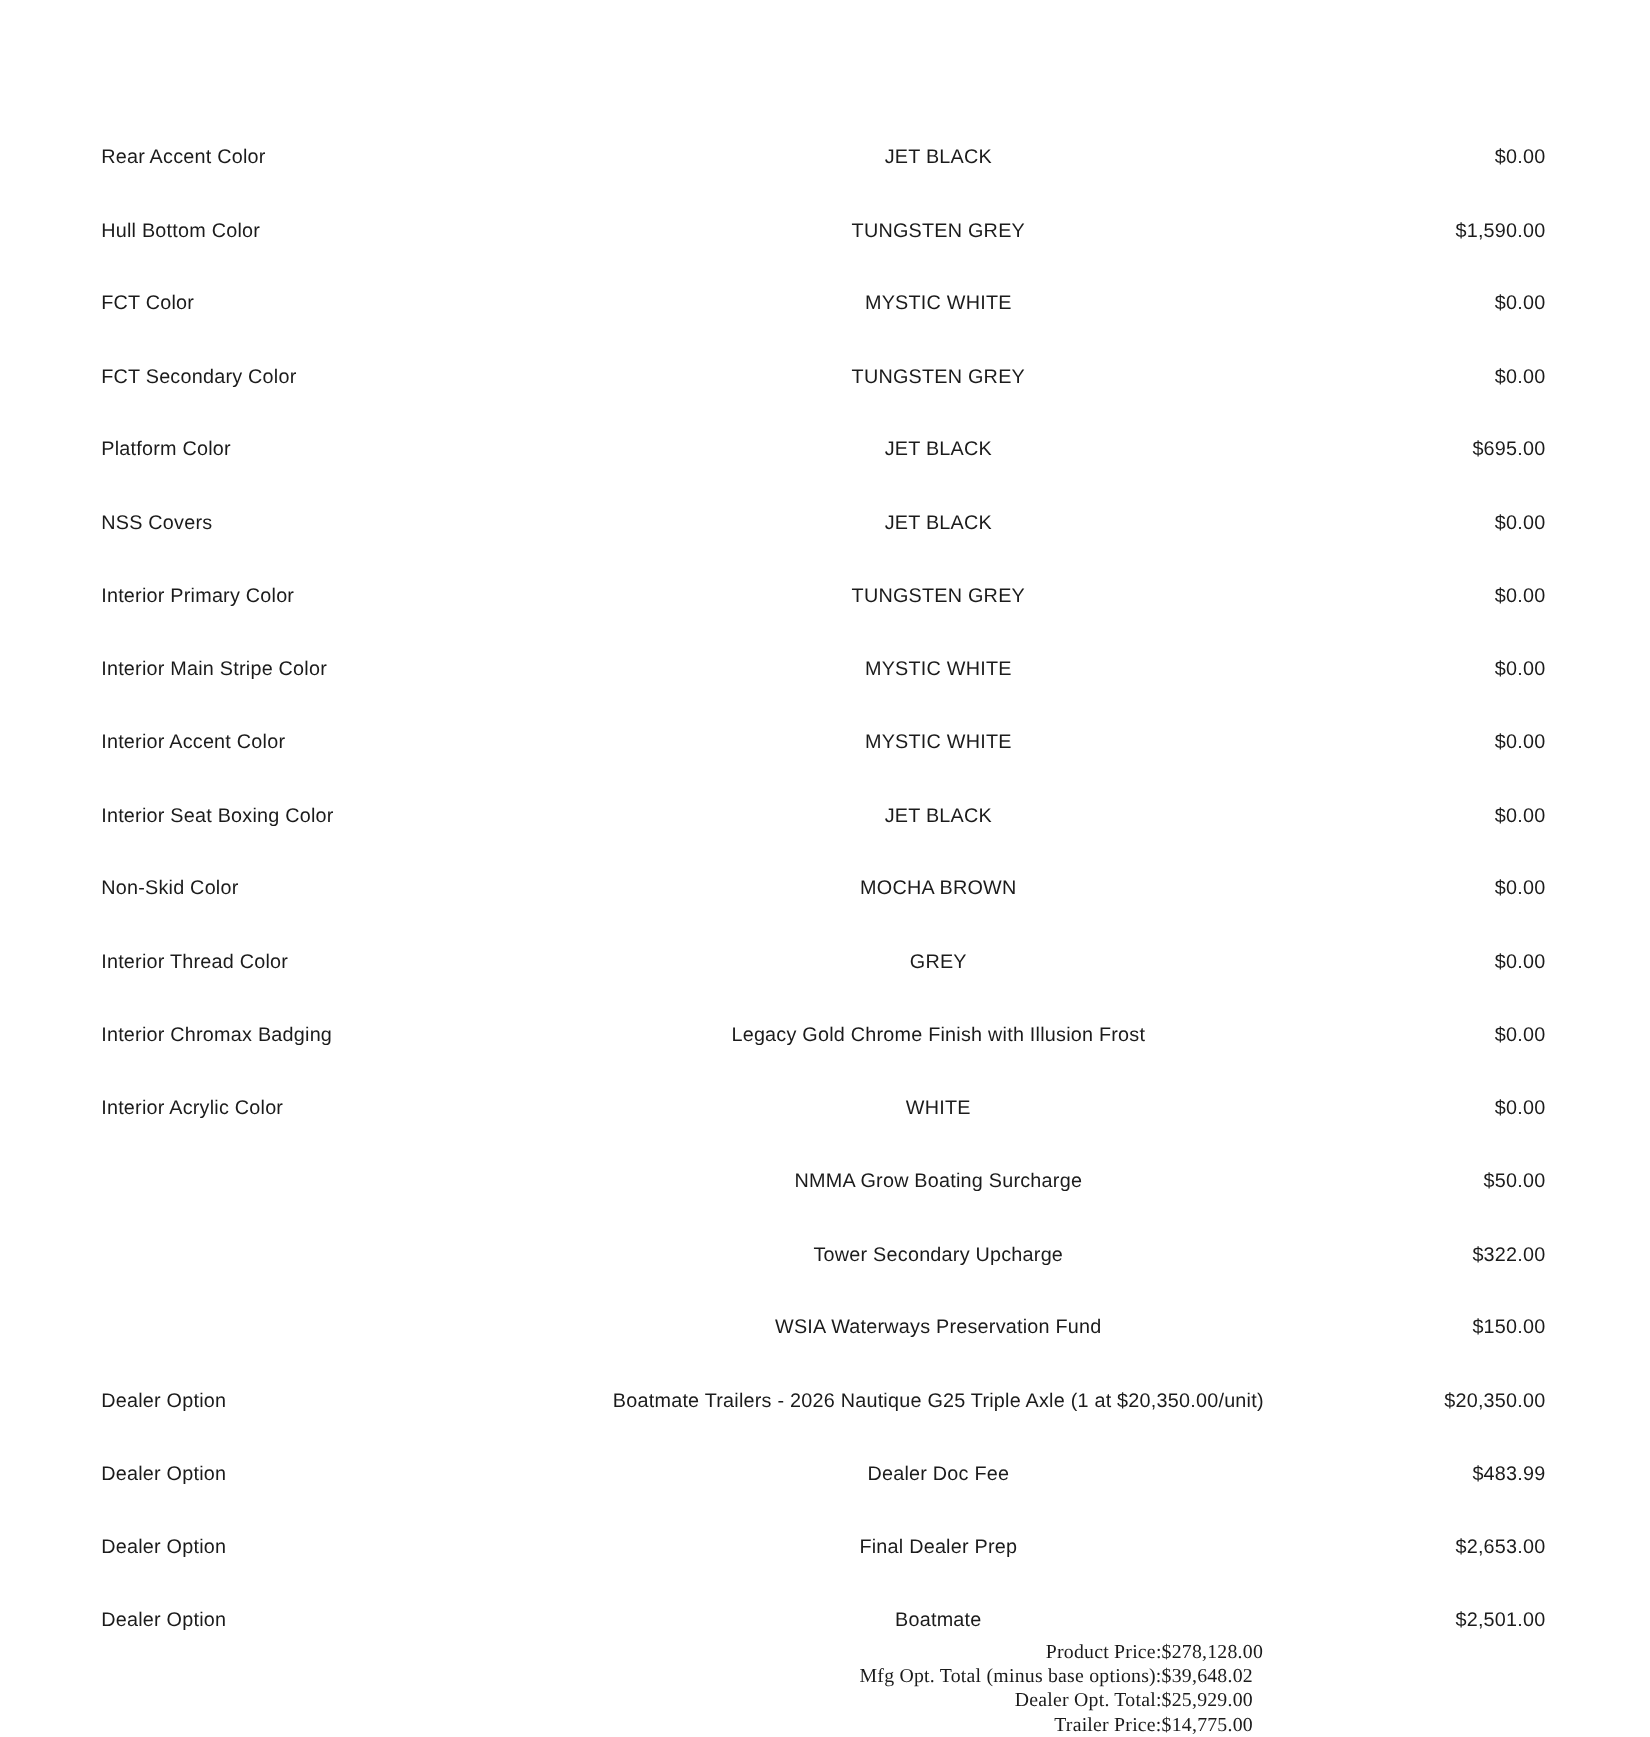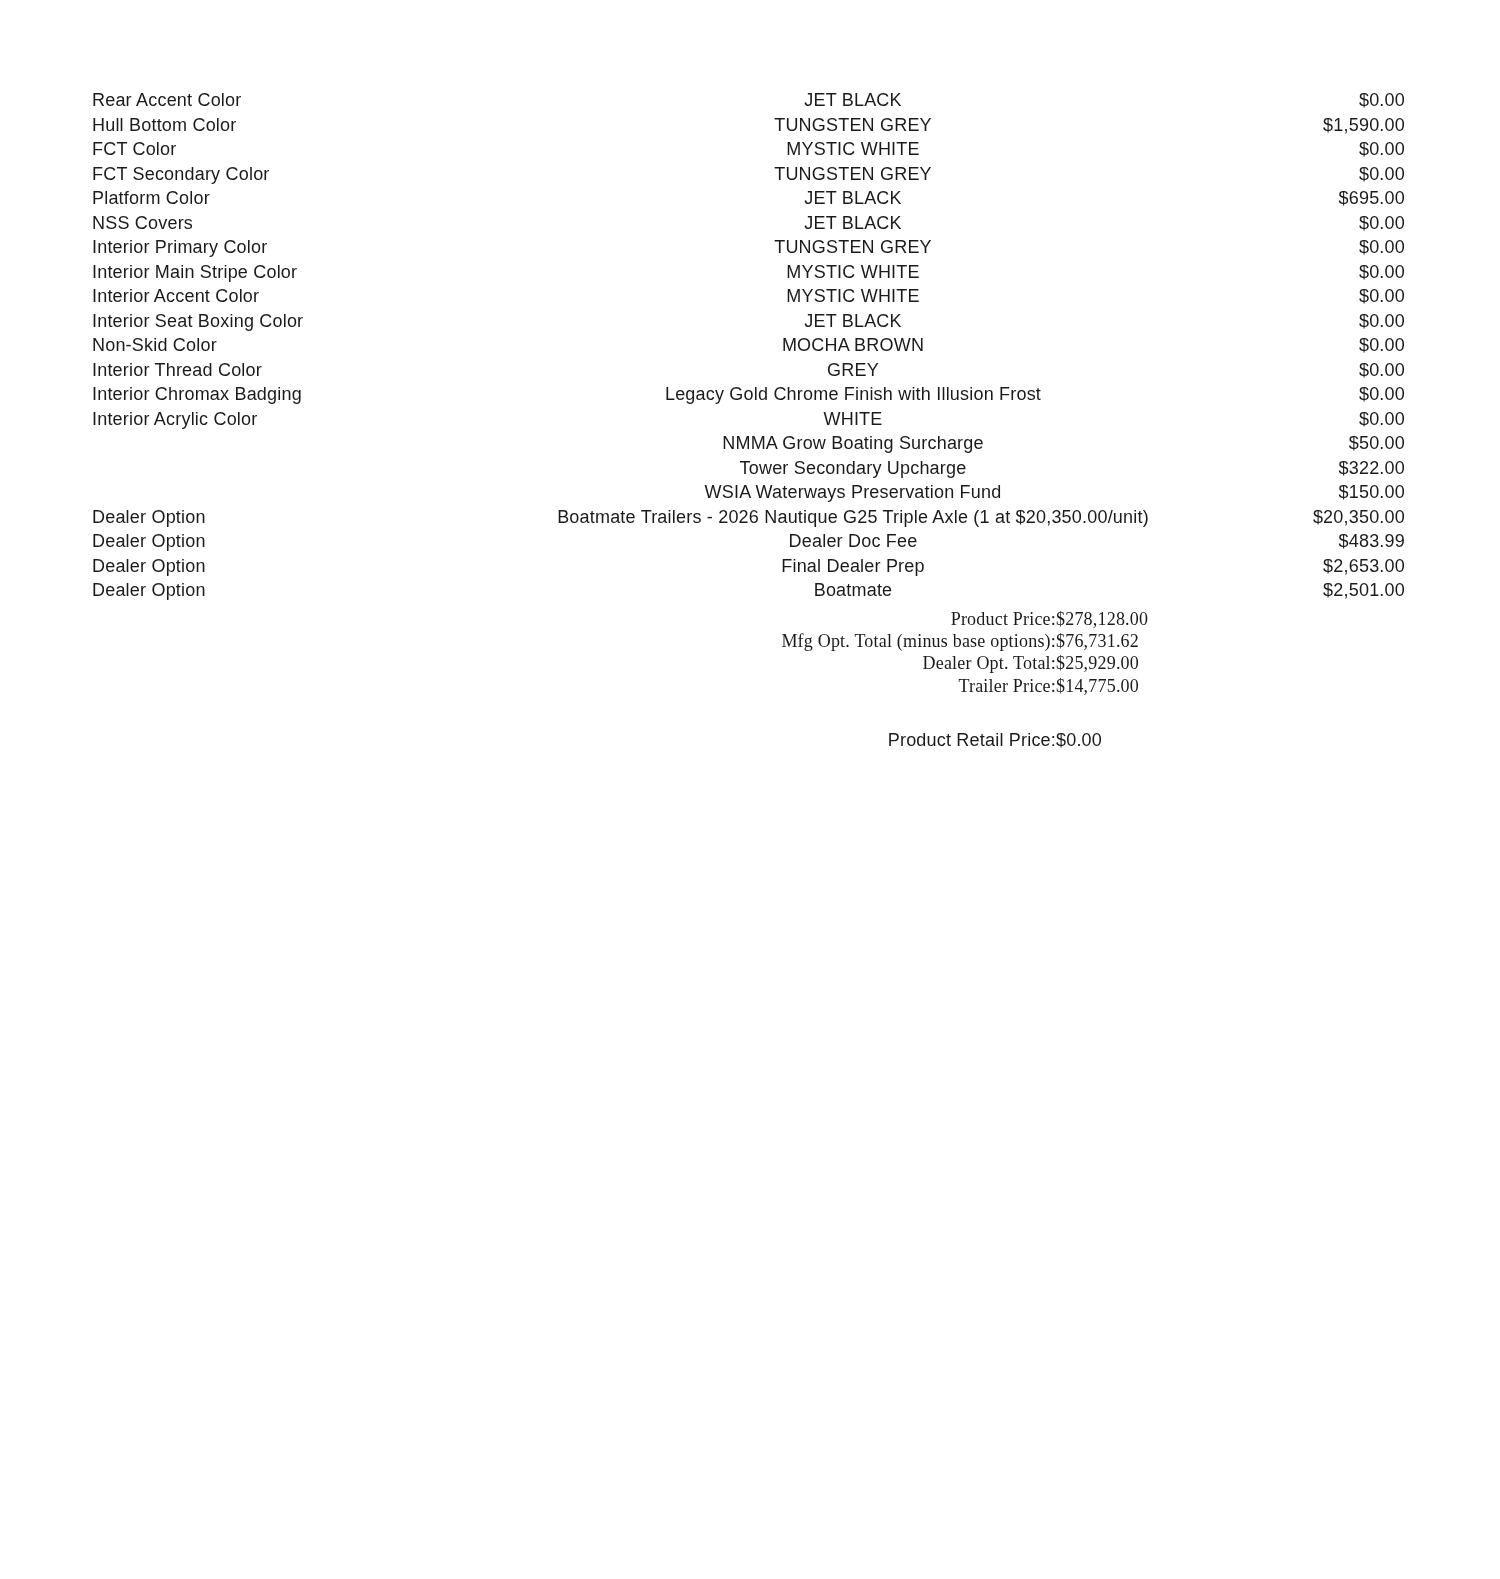--- a/index.html
+++ b/index.html
@@ -19,20 +19,21 @@
     top: 88px;
     width: 1313px; 
     font-size: 18px;
     letter-spacing: 0.2px;
   }
   .opt-row {
     display: grid;
     grid-template-columns: 439px 1fr 230px;
     line-height: 24.5px;
     white-space: nowrap;
+    margin-top: 42px;
   }
   .opt-row .category { text-align: left; }
   .opt-row .description { text-align: center; }
   .opt-row .price { text-align: right; }
   .totals-block { margin-top: 5px; font-family: Liberation Serif, serif; }
   .t-row {
     display: grid;
     grid-template-columns: 964px 1fr;
     line-height: 22.4px;
     white-space: nowrap;
@@ -175,21 +176,21 @@
 </div>
 
   <div class="totals-block">
   <div class="t-row">
     <span class="t-label">Product Price:</span>
     <span class="t-value">$278,128.00</span>
   </div>
 
   <div class="t-row">
     <span class="t-label">Mfg Opt. Total (minus base options):</span>
-    <span class="t-value">$76,731.62</span>
+    <span class="t-value">$39,648.02</span>
   </div>
 
   <div class="t-row">
     <span class="t-label">Dealer Opt. Total:</span>
     <span class="t-value">$25,929.00</span>
   </div>
 
   <div class="t-row">
     <span class="t-label">Trailer Price:</span>
     <span class="t-value">$14,775.00</span>

